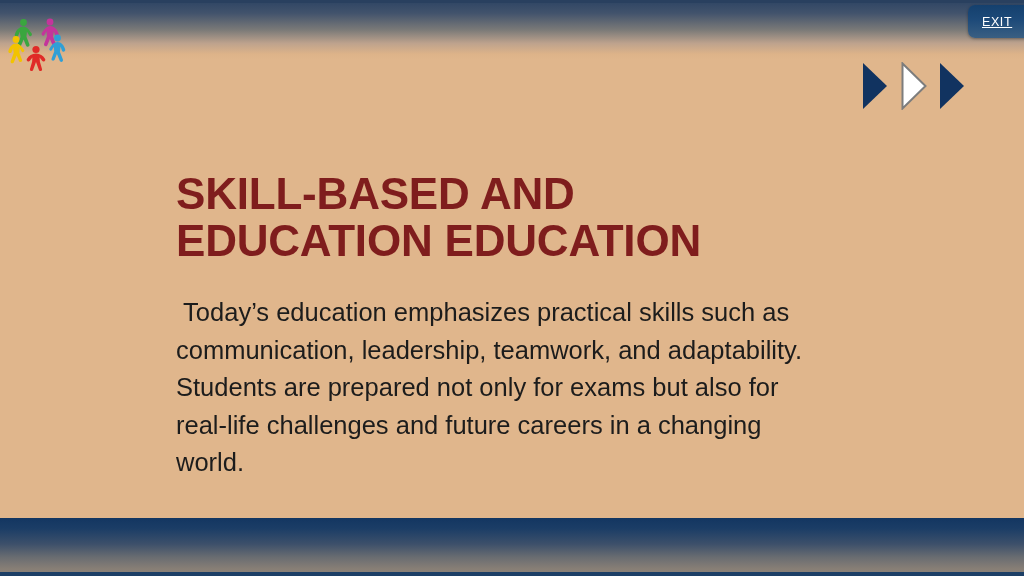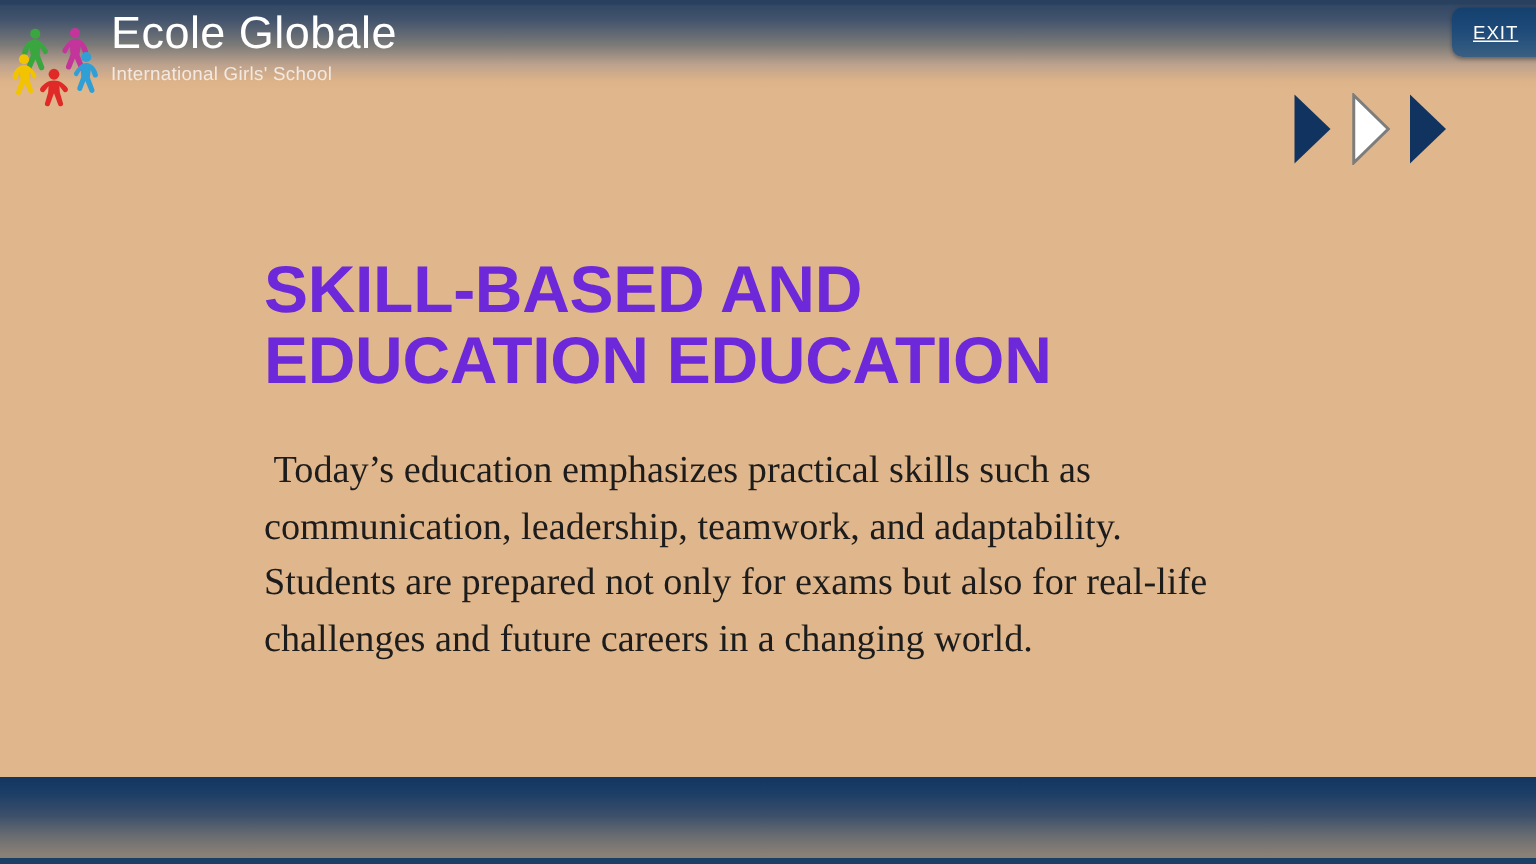--- a/index.html
+++ b/index.html
@@ -150,40 +150,39 @@
   .arrow-1 { left: 0px; }
   .arrow-2 { left: 39px; }
   .arrow-3 { left: 77px; }
 
   
   .headline {
     position: absolute;
     left: 176px;
     top: 170px;
     width: 700px;
-    color: #6d28d9;
+    color: #7f1d1d;
     font-size: 44px;
     line-height: 47px;
     font-weight: 700;
     letter-spacing: -0.2px;
   }
   .headline .l2 { display: block; }
 
   
   .body-copy {
     position: absolute;
     left: 176px;
     top: 294px;
     width: 655px;
     color: #1c1c1c;
     font-size: 25.5px;
     line-height: 37.5px;
     font-weight: 400;
     white-space: pre-wrap;
-    font-family: Liberation Serif, serif;
   }
 </style>
 </head>
 <body>
 
 <div id="slide">
 
   <div class="top-band"></div>
   <div class="top-band-edge"></div>
 
@@ -209,24 +208,20 @@
         <g fill="#f2c300">
           <circle cx="10" cy="30.5" r="3.4"></circle>
           <path d="M10 34.4c-3.6 0-6.6 3.4-7.6 7.6-.5 2.2 2.6 3 3.3.9l1.4-3.9.6 5.1-3 7.9c-.8 2.2 2.4 3.3 3.2 1.2l2.8-6.8 2.2 5.6c.8 2.1 3.9.9 3.1-1.2l-2.6-7 .3-4.8 1.9 3.5c.9 1.9 3.6-.2 2.4-1.9-1.9-2.8-4.4-6.2-8-6.2z"></path>
         </g>
 
         <g fill="#e02a27">
           <circle cx="30" cy="40.5" r="3.6"></circle>
           <path d="M30 44.6c-4 0-7.1 2.3-9 5.1-1.3 1.9 1.6 4 2.9 2l2.5-3.3-.3 4.3-2.1 7.2c-.6 2.1 2.6 3 3.2.9l2.8-7.7 2.8 7.7c.6 2.1 3.8 1.2 3.2-.9l-2.1-7.2-.3-4.3 2.5 3.3c1.3 2 4.2-.1 2.9-2-1.9-2.8-5-5.1-9-5.1z"></path>
         </g>
       </svg>
-    </div>
-    <div class="logo-text">
-      <div class="logo-title">Ecole Globale</div>
-      <div class="logo-sub">International Girls' School</div>
     </div>
   </div>
 
   <div class="exit-badge">
     <span>EXIT</span>
   </div>
 
   <div class="arrows">
     <div class="arrow arrow-1">
       <svg viewBox="0 0 26 48" width="26" height="48" xmlns="http://www.w3.org/2000/svg">

